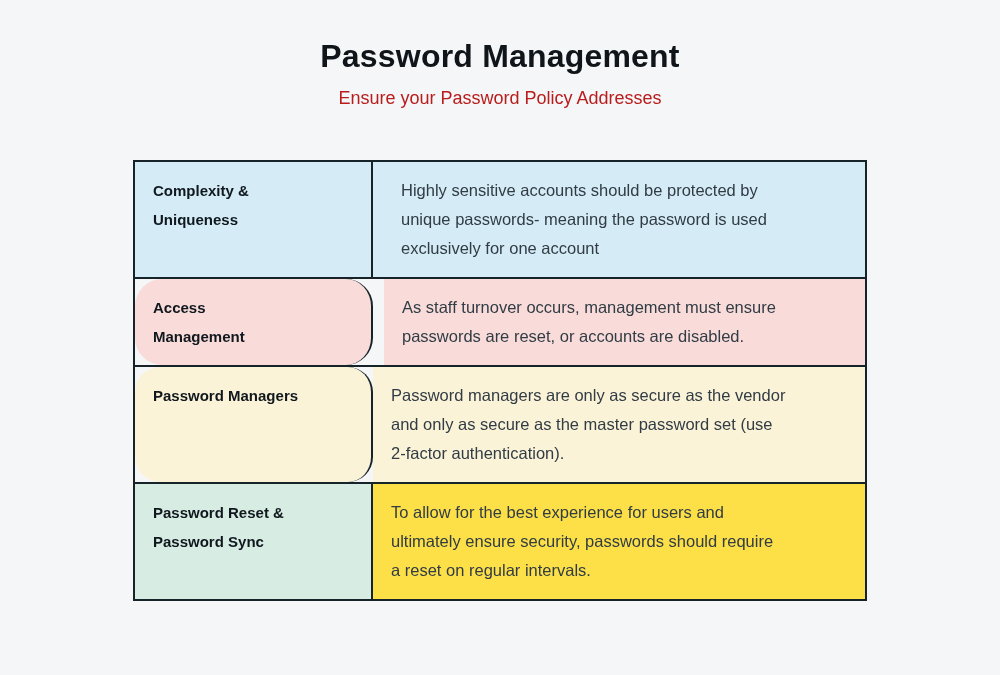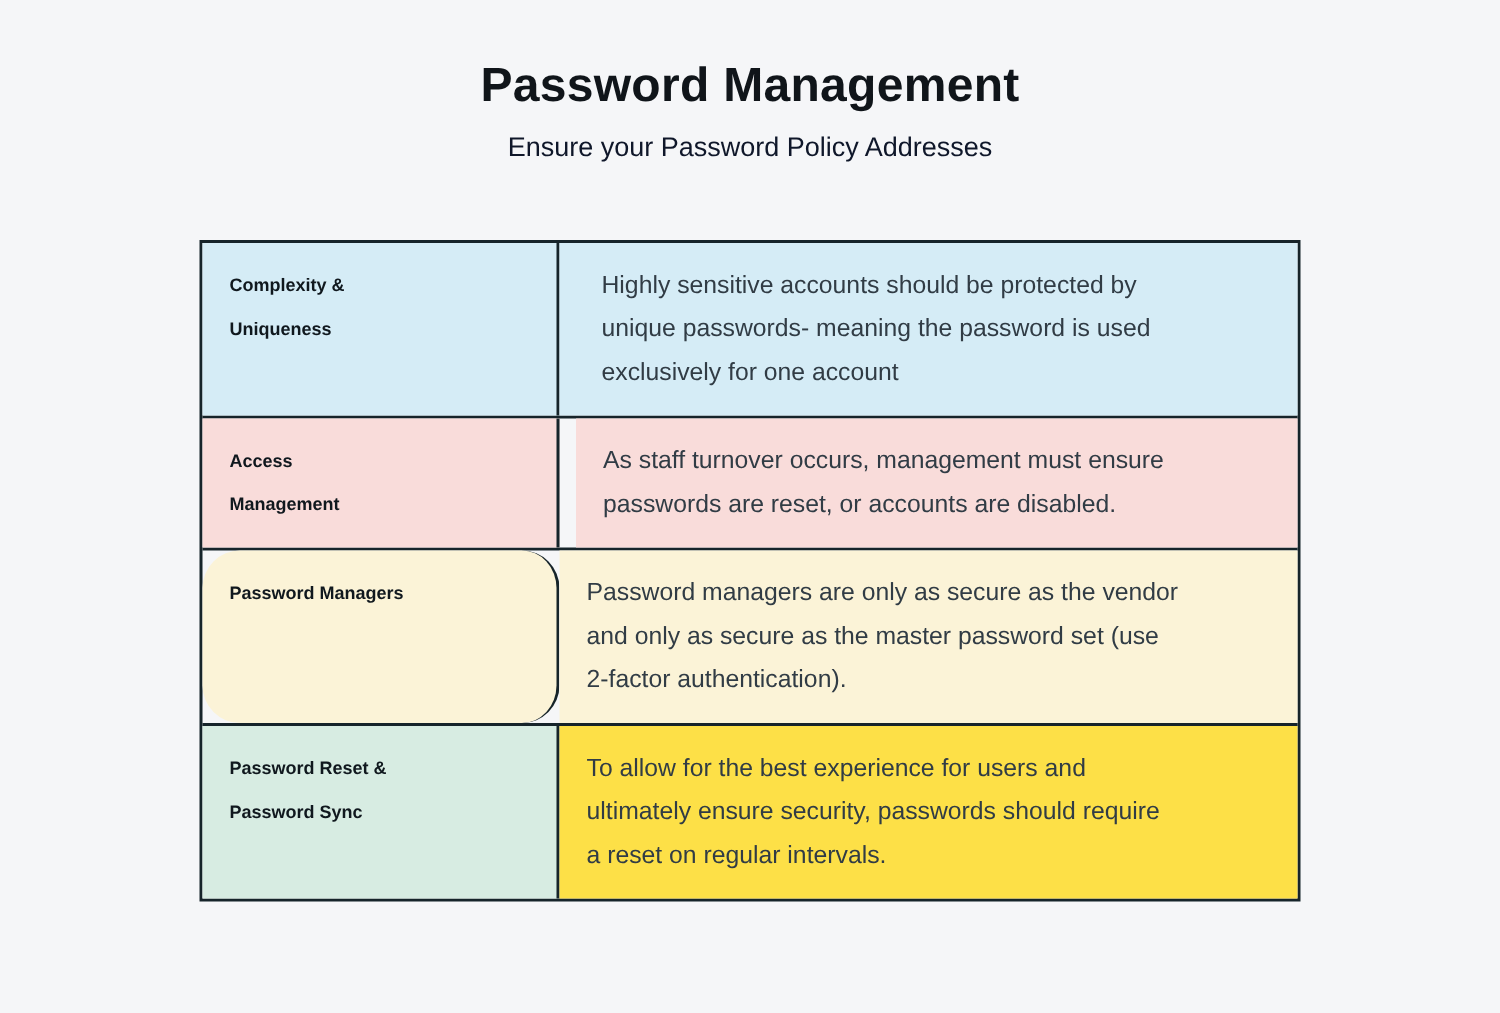--- a/index.html
+++ b/index.html
@@ -16,38 +16,38 @@
     font-size: 32px;
     font-weight: 700;
     color: #10151a;
     letter-spacing: 0.2px;
   }
   .page-subtitle {
     margin-top: 13px;
     text-align: center;
     font-size: 18px;
     font-weight: 400;
-    color: #0f172a;
+    color: #b91c1c;
   }
   .policy-table {
     width: 734px;
     margin: 51px auto 0 auto;
     border: 2px solid #16242a;
   }
   .row {
     display: flex;
     border-bottom: 2px solid #16242a;
   }
   .row:last-child { border-bottom: none; }
   .cell { line-height: 29px; padding: 14px 17px 14px 18px; }
   .cell.label {
     width: 238px;
     flex: 0 0 238px;
     border-right: 2px solid #16242a;
-    font-size: 12px;
+    font-size: 15px;
     font-weight: 700;
     color: #10181e;
     white-space: pre-line;
   }
   .cell.desc {
     flex: 1 1 auto;
     font-size: 16.5px;
     font-weight: 400;
     color: #313c45;
     white-space: pre-line;
@@ -62,21 +62,21 @@
 <div class="policy-table">
   <div class="row">
     <div class="cell label" style="background: rgb(213, 236, 246);">Complexity &amp;
 Uniqueness</div>
     <div class="cell desc" style="background: rgb(213, 236, 246); padding-left: 28px;">Highly sensitive accounts should be protected by
 unique passwords- meaning the password is used
 exclusively for one account</div>
   </div>
 
   <div class="row">
-    <div class="cell label" style="background: rgb(249, 220, 218);">Access
+    <div class="cell label" style="background: rgb(249, 220, 218); border-radius: 27px;">Access
 Management</div>
     <div class="cell desc" style="background: rgb(249, 220, 218); margin-left: 11px;">As staff turnover occurs, management must ensure
 passwords are reset, or accounts are disabled.</div>
   </div>
 
   <div class="row">
     <div class="cell label" style="background: rgb(251, 243, 215); border-radius: 25px;">Password Managers</div>
     <div class="cell desc" style="background: rgb(251, 243, 215);">Password managers are only as secure as the vendor
 and only as secure as the master password set (use
 2-factor authentication).</div>

